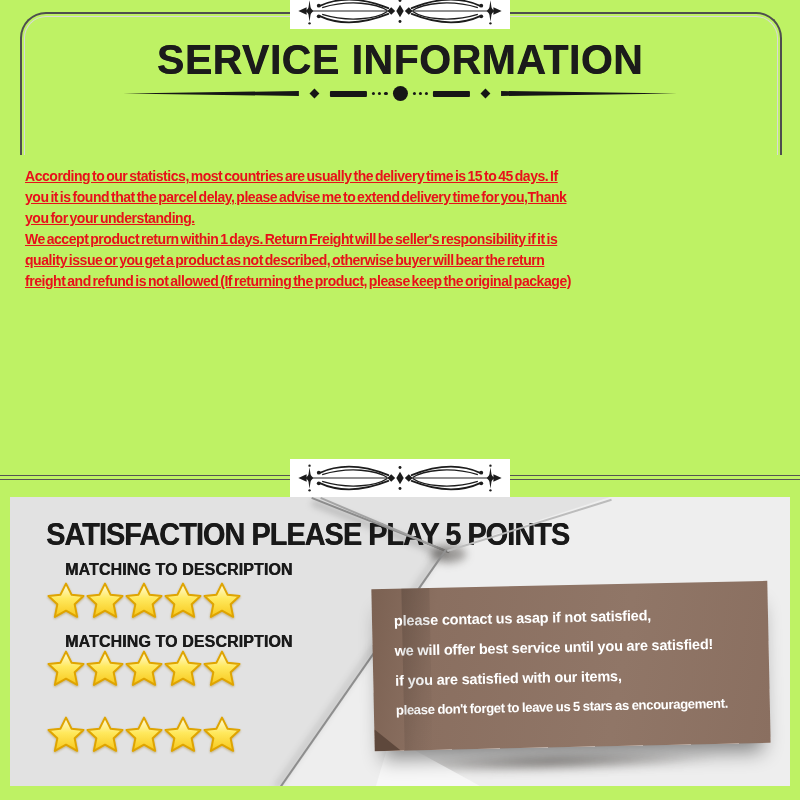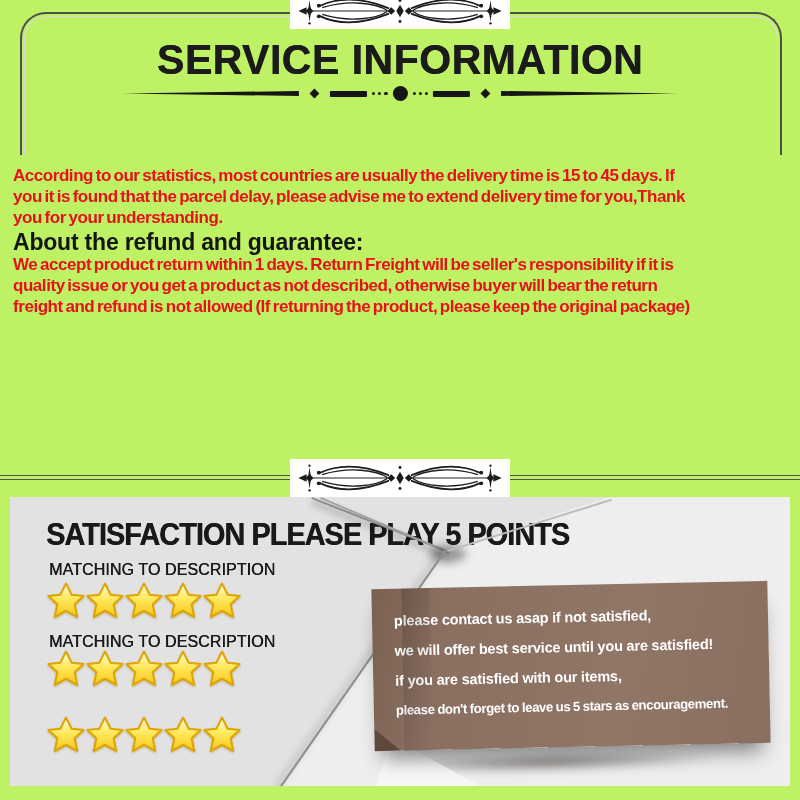--- a/index.html
+++ b/index.html
@@ -28,22 +28,22 @@
   .title-divider .dmd{width:7px;height:7px;background:#161616;transform:rotate(45deg);margin:0 12px;}
   .title-divider .bar{width:37px;height:6px;background:#161616;border-radius:1px;}
   .title-divider .dots{display:flex;gap:3px;margin:0 5px;}
   .title-divider .dots i{width:3.2px;height:3.2px;border-radius:50%;background:#161616;}
   .title-divider .bigdot{width:15px;height:15px;border-radius:50%;background:#161616;}
 
   
   .sections{position:absolute;left:13px;top:166px;width:786px;}
   .section-heading{font-size:23px;line-height:26px;font-weight:bold;color:#151515;
          letter-spacing:-.2px;margin:0;}
-  .section-body{font-size:17px;line-height:20.8px;font-weight:bold;color:#e8101a;
-         letter-spacing:-.45px;word-spacing:-1.6px;white-space:pre-line;margin:0 0 1px 0;}
+  .section-body{font-size:14px;line-height:20.8px;font-weight:bold;color:#e8101a;
+         letter-spacing:-.45px;word-spacing:-1.6px;white-space:pre-line;margin:0 0 1px 12px;text-decoration:underline;}
 
   
   .mid-rule{position:absolute;left:0;top:475px;width:800px;height:4.6px;
          border-top:1.6px solid #545454;border-bottom:1.6px solid #545454;
          box-sizing:border-box;z-index:1;}
   .ornament-mid{position:absolute;left:290px;top:459px;width:220px;height:38px;
          background:#fff;z-index:2;display:flex;align-items:center;justify-content:center;}
 
   
   .panel{position:absolute;left:10px;top:497px;width:780px;height:289px;
@@ -51,21 +51,21 @@
   .sheet{position:absolute;inset:0;background:#eeeeee;
          clip-path:polygon(437px 53px,600px 0,780px 0,780px 289px,273px 289px);z-index:1;}
   .fold-line{position:absolute;transform-origin:0 0;background:#969696;height:1.6px;z-index:3;}
   .fold-shadow{position:absolute;transform-origin:0 0;z-index:3;filter:blur(3px);}
   .tip-shadow{position:absolute;left:420px;top:48px;width:36px;height:18px;border-radius:50%;
          background:rgba(60,55,50,.45);filter:blur(4px);z-index:3;}
 
   .panel-title{position:absolute;left:36px;top:20px;font-size:31px;font-weight:bold;
          color:#191919;letter-spacing:-1px;text-shadow:.5px 0 0 #191919;
          transform:scaleX(.93);transform-origin:left;z-index:2;white-space:nowrap;}
-  .rating-label{position:absolute;left:39px;font-size:16px;font-weight:normal;color:#1a1a1a;
+  .rating-label{position:absolute;left:55px;font-size:16px;font-weight:bold;color:#1a1a1a;
          letter-spacing:.1px;text-shadow:.4px 0 0 #1a1a1a;z-index:2;white-space:nowrap;}
   .stars{position:absolute;left:36px;display:flex;z-index:2;}
   .stars svg{width:40px;height:40px;margin-right:-1px;
          filter:drop-shadow(0 1px 1px rgba(150,110,0,.45));}
 
   .curl{position:absolute;left:366px;top:240px;width:104px;height:49px;background:#f7f7f7;
          clip-path:polygon(0 100%,100% 100%,14% 0);z-index:4;}
   .box-shadow-swoosh{position:absolute;left:372px;top:256px;width:336px;height:18px;
          background:radial-gradient(ellipse at center,rgba(35,28,22,.55) 0%,rgba(35,28,22,0) 70%);
          filter:blur(4px);transform:rotate(-1.5deg);z-index:4;}
@@ -145,21 +145,20 @@
       </span>
       <span class="bar"></span>
     <span class="dmd"></span>
       <span class="taper right"></span>
   </div>
 
   <div class="sections">
     <p class="section-body">According to our statistics, most countries are usually the delivery time is 15 to 45 days. If
 you it is found that the parcel delay, please advise me to extend delivery time for you,Thank
 you for your understanding.</p>
-    <h2 class="section-heading">About the refund and guarantee:</h2>
     <p class="section-body">We accept product return within 1 days. Return Freight will be seller's responsibility if it is
 quality issue or you get a product as not described, otherwise buyer will bear the return
 freight and refund is not allowed (If returning the product, please keep the original package)</p>
   </div>
 
   <div class="mid-rule"></div>
   <div class="ornament-mid">
     <svg viewBox="0 0 220 34">
         <use href="#flourish"></use>
       </svg>

